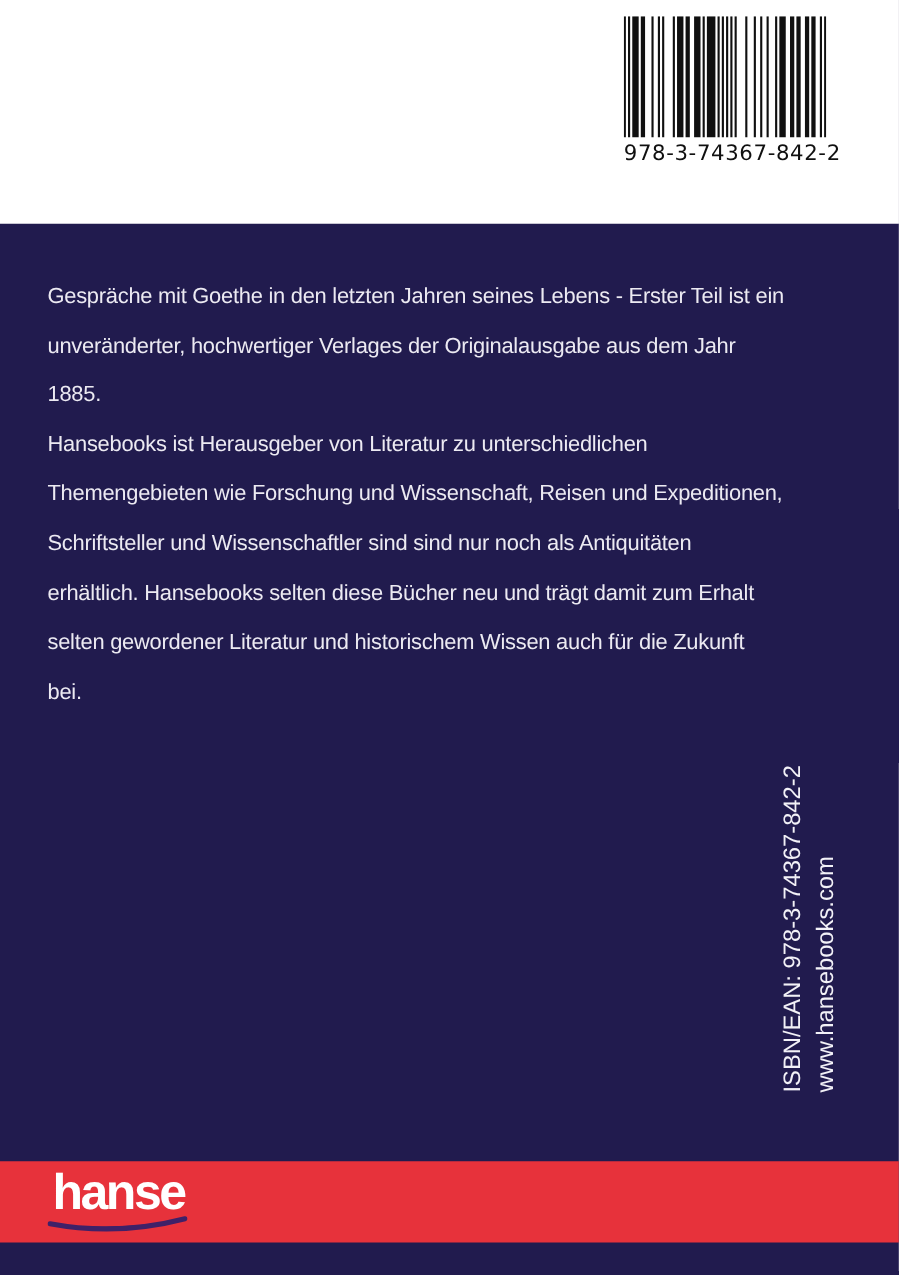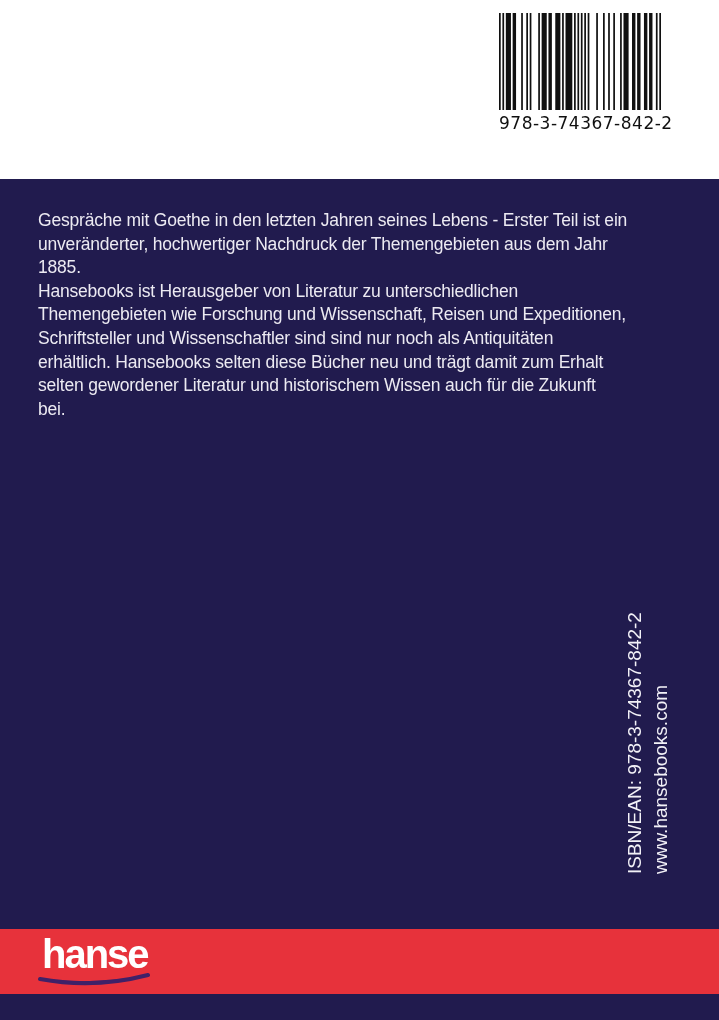--- a/index.html
+++ b/index.html
@@ -29,21 +29,21 @@
   .navy-body { position:absolute; top:179px; left:0; width:719px; height:841px; background:#211b4e; }
 
   
   .description {
     position:absolute; top:209px; left:38px; width:666px;
     color:#eceaf2;
     font-size:17.5px;
     letter-spacing:-0.2px;
     line-height:23.6px;
   }
-  .description .line { white-space:pre; }
+  .description .line { white-space:pre;margin-top:16px; }
 
   
   .spine {
     position:absolute; left:622px; top:874px;
     transform:rotate(-90deg); transform-origin:0 0;
     color:#f2f1f7;
     font-size:19px;
     line-height:26px;
     white-space:nowrap;
   }
@@ -102,21 +102,21 @@
           <rect x="94" y="0" width="1" height="100"></rect>
         </svg>
       <div class="barcode-label">978-3-74367-842-2</div>
     </div>
   </div>
 
   <div class="navy-body"></div>
 
   <div class="description">
       <div class="line">Gespräche mit Goethe in den letzten Jahren seines Lebens - Erster Teil ist ein</div>
-      <div class="line">unveränderter, hochwertiger Nachdruck der Themengebieten aus dem Jahr</div>
+      <div class="line">unveränderter, hochwertiger Verlages der Originalausgabe aus dem Jahr</div>
       <div class="line">1885.</div>
       <div class="line">Hansebooks ist Herausgeber von Literatur zu unterschiedlichen</div>
       <div class="line">Themengebieten wie Forschung und Wissenschaft, Reisen und Expeditionen,</div>
       <div class="line">Schriftsteller und Wissenschaftler sind sind nur noch als Antiquitäten</div>
       <div class="line">erhältlich. Hansebooks selten diese Bücher neu und trägt damit zum Erhalt</div>
       <div class="line">selten gewordener Literatur und historischem Wissen auch für die Zukunft</div>
       <div class="line">bei.</div>
     </div>
 
   <div class="spine">

